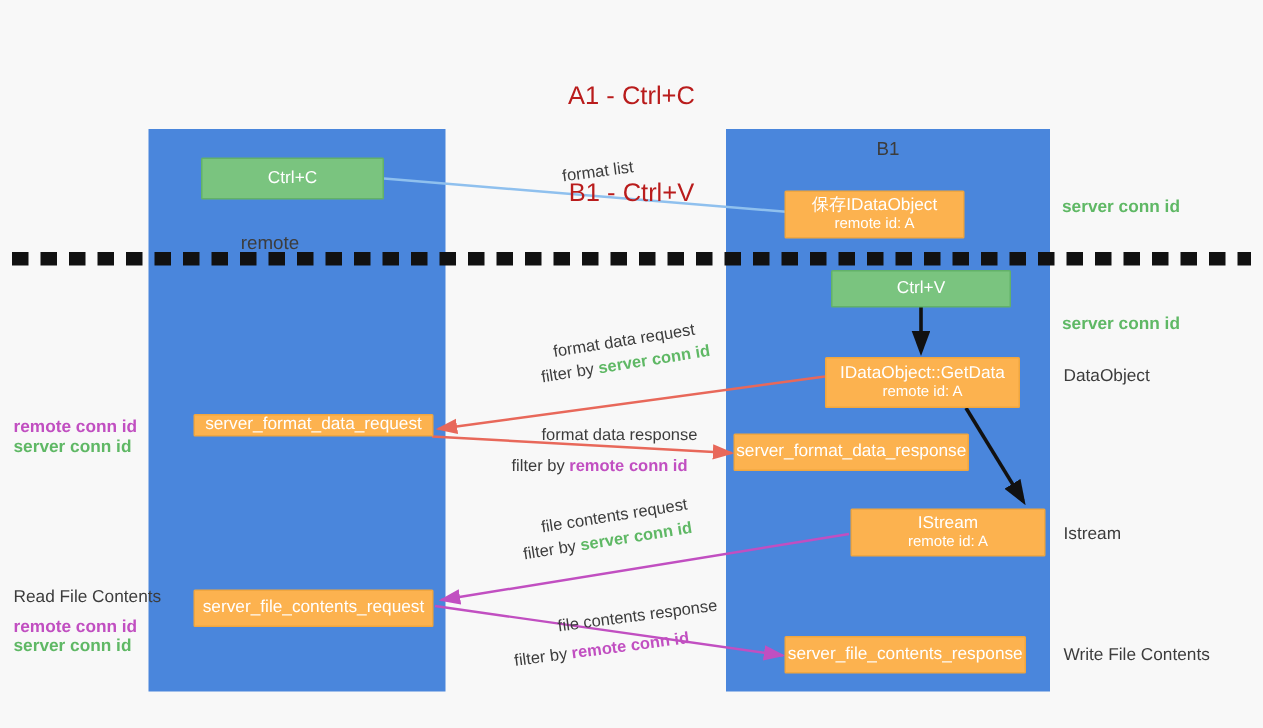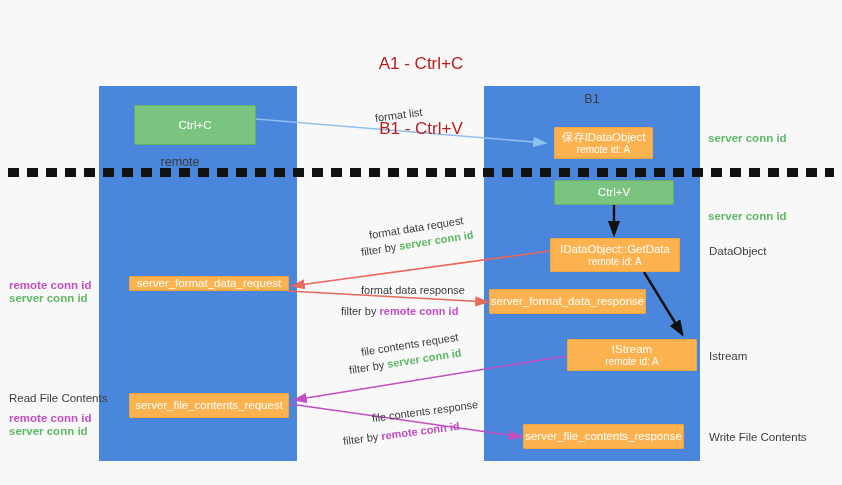--- a/index.html
+++ b/index.html
@@ -104,25 +104,25 @@
 
   <div class="t lane-head" style="left:99px;top:73px;width:162px;">
     <div>A1</div>
     <div>remote</div>
   </div>
   <div class="t lane-head" style="left:484px;top:58px;width:216px;">
     <div>B1</div>
     <div>connection</div>
   </div>
 
-  <div class="box green" style="left:134px;top:105px;width:122px;height:40px;">
+  <div class="box green" style="left:134px;top:105px;width:122px;height:28px;">
     <span>Ctrl+C</span>
   </div>
 
-  <div class="box orange" style="left:554px;top:127px;width:99px;height:32px;">
+  <div class="box orange" style="left:523px;top:127px;width:120px;height:32px;">
     <span>保存IDataObject</span>
     <span class="l2">remote id: A</span>
   </div>
 
   <div class="box green" style="left:554px;top:180px;width:120px;height:25px;">
     <span>Ctrl+V</span>
   </div>
 
   <div class="box orange" style="left:550px;top:238px;width:130px;height:34px;">
     <span>IDataObject::GetData</span>

